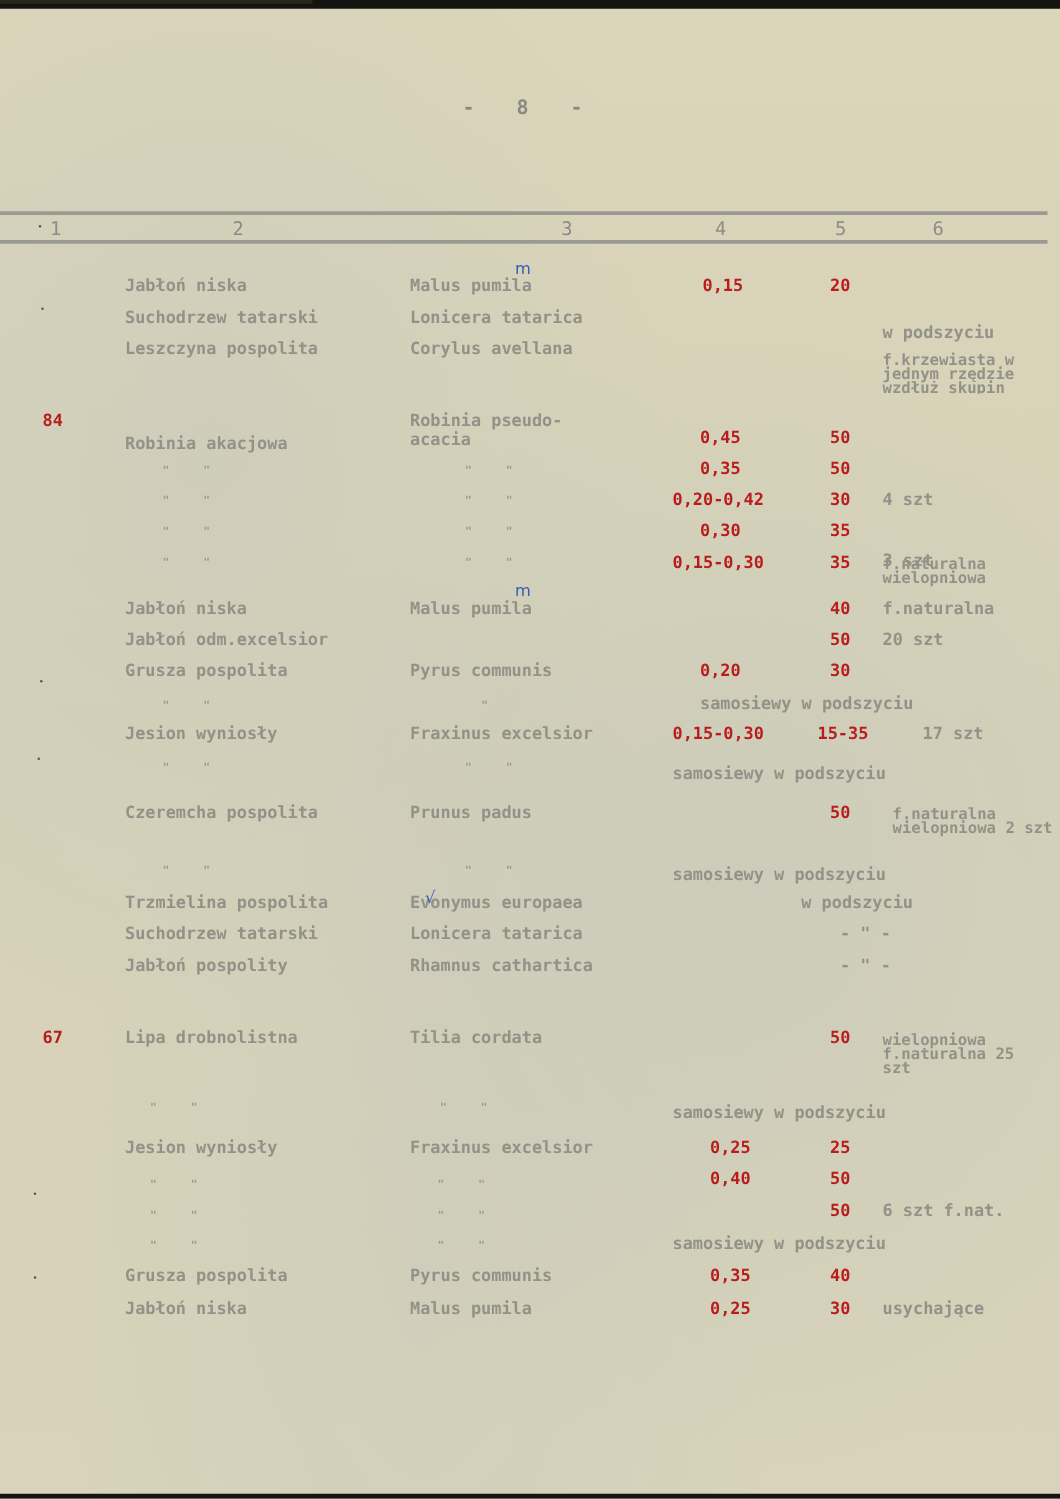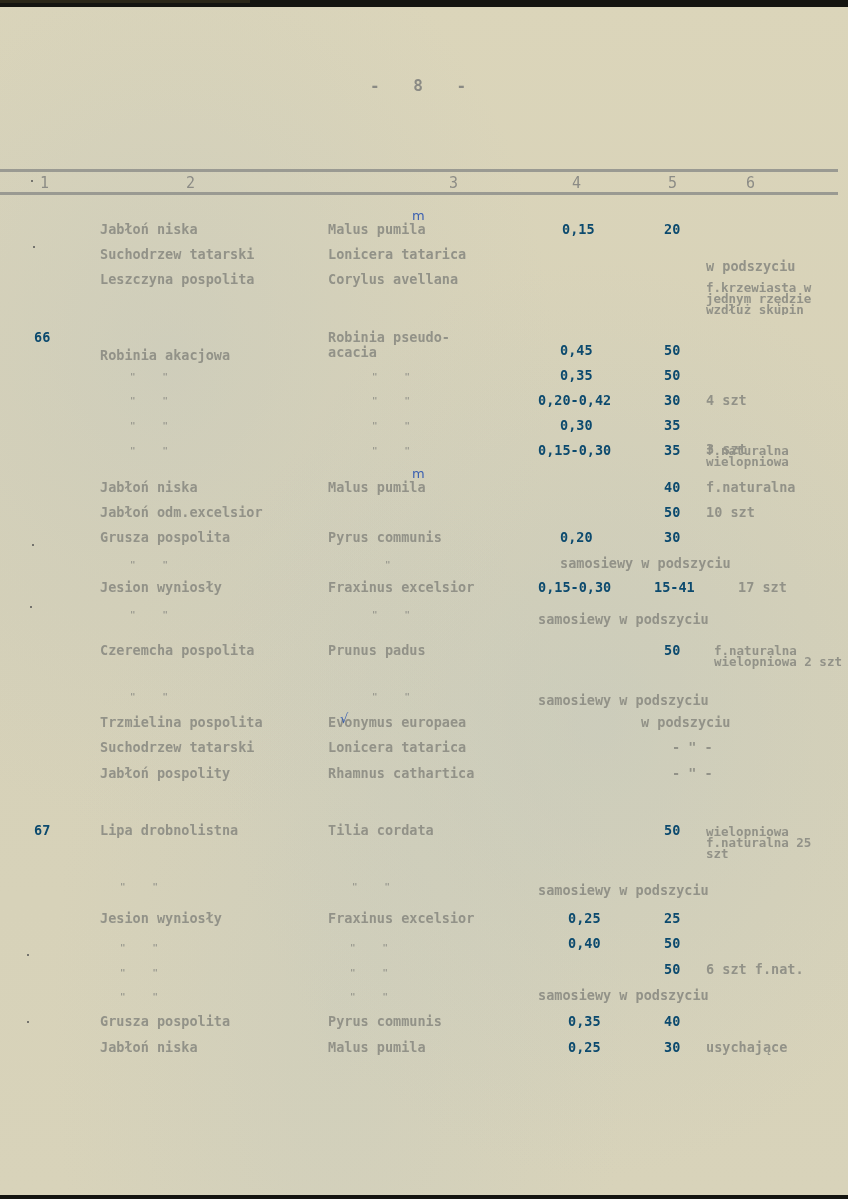--- a/index.html
+++ b/index.html
@@ -23,21 +23,21 @@
 
   .rule { position: absolute; left: 0; width: 838px; height: 3px; background: #9a9a92; }
   .rule.r1 { top: 169px; }
   .rule.r2 { top: 192px; }
 
   .hdr { position: absolute; top: 174px; font-size: 15px; color: #8c8c86; }
 
   .t { position: absolute; font-size: 13.5px; font-weight: bold; white-space: pre; line-height: 15px; color: #929288; }
   .t.small { font-size: 12.5px; line-height: 11px; }
   .ditto { font-size: 9px; color: #9a9a90; }
-  .num { color: #0c4a6e; }
+  .num { color: #b91c1c; }
   .mark { position: absolute; color: #3a5fb0; font-family: "DejaVu Sans", sans-serif; font-size: 13px; }
   .dot { position: absolute; width: 2px; height: 2px; background: #555; border-radius: 1px; }
 </style>
 </head>
 <body>
 
 <div class="top-border">
     <div class="gap"></div>
   </div>
 
@@ -62,21 +62,21 @@
 
 <div class="t" style="left:100px;top:247px">Suchodrzew tatarski</div>
 <div class="t" style="left:328px;top:247px">Lonicera tatarica</div>
 <div class="t" style="left:706px;top:259px">w podszyciu</div>
 <div class="dot" style="left:33px;top:246px"></div>
 
 <div class="t" style="left:100px;top:272px">Leszczyna pospolita</div>
 <div class="t" style="left:328px;top:272px">Corylus avellana</div>
 <div class="t small" style="left:706px;top:282px;width:142px;white-space:normal;overflow:hidden">f.krzewiasta w jednym rzędzie wzdłuż skupin</div>
 
-<div class="t num" style="left:34px;top:330px">66</div>
+<div class="t num" style="left:34px;top:330px">84</div>
 <div class="t" style="left:100px;top:348px">Robinia akacjowa</div>
 <div class="t" style="left:328px;top:330px;width:170px;white-space:normal">Robinia pseudo-acacia</div>
 <div class="t num" style="left:560px;top:343px">0,45</div>
 <div class="t num" style="left:664px;top:343px">50</div>
 
 <div class="t ditto" style="left:130px;top:370px">"     "</div>
 <div class="t ditto" style="left:372px;top:370px">"     "</div>
 <div class="t num" style="left:560px;top:368px">0,35</div>
 <div class="t num" style="left:664px;top:368px">50</div>
 
@@ -99,36 +99,36 @@
 <div class="t small" style="left:706px;top:445px;width:140px;white-space:normal">f.naturalna wielopniowa</div>
 
 <div class="t" style="left:100px;top:480px">Jabłoń niska</div>
 <div class="t" style="left:328px;top:480px">Malus pumila</div>
 <div class="t num" style="left:664px;top:480px">40</div>
 <div class="t" style="left:706px;top:480px">f.naturalna</div>
 <div class="mark" style="left:412px;top:466px">m</div>
 
 <div class="t" style="left:100px;top:505px">Jabłoń odm.excelsior</div>
 <div class="t num" style="left:664px;top:505px">50</div>
-<div class="t" style="left:706px;top:505px">10 szt</div>
+<div class="t" style="left:706px;top:505px">20 szt</div>
 
 <div class="t" style="left:100px;top:530px">Grusza pospolita</div>
 <div class="t" style="left:328px;top:530px">Pyrus communis</div>
 <div class="t num" style="left:560px;top:530px">0,20</div>
 <div class="t num" style="left:664px;top:530px">30</div>
 <div class="dot" style="left:32px;top:544px"></div>
 
 <div class="t ditto" style="left:130px;top:558px">"     "</div>
 <div class="t ditto" style="left:385px;top:558px">"</div>
 <div class="t" style="left:560px;top:556px">samosiewy w podszyciu</div>
 
 <div class="t" style="left:100px;top:580px">Jesion wyniosły</div>
 <div class="t" style="left:328px;top:580px">Fraxinus excelsior</div>
 <div class="t num" style="left:538px;top:580px">0,15-0,30</div>
-<div class="t num" style="left:654px;top:580px">15-41</div>
+<div class="t num" style="left:654px;top:580px">15-35</div>
 <div class="t" style="left:738px;top:580px">17 szt</div>
 
 <div class="t ditto" style="left:130px;top:608px">"     "</div>
 <div class="t ditto" style="left:372px;top:608px">"     "</div>
 <div class="t" style="left:538px;top:612px">samosiewy w podszyciu</div>
 <div class="dot" style="left:30px;top:606px"></div>
 
 <div class="t" style="left:100px;top:643px">Czeremcha pospolita</div>
 <div class="t" style="left:328px;top:643px">Prunus padus</div>
 <div class="t num" style="left:664px;top:643px">50</div>

